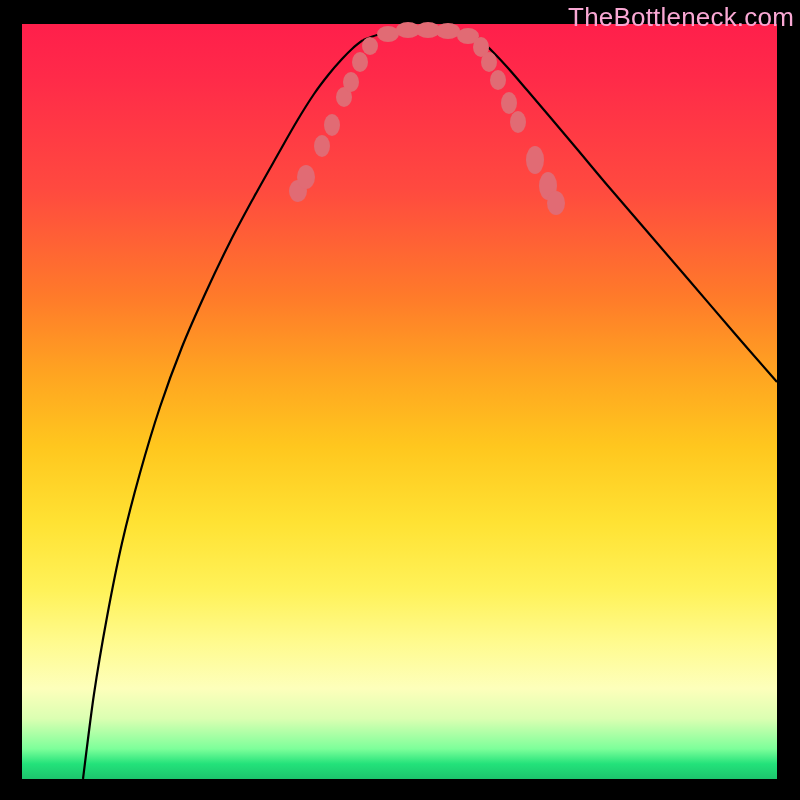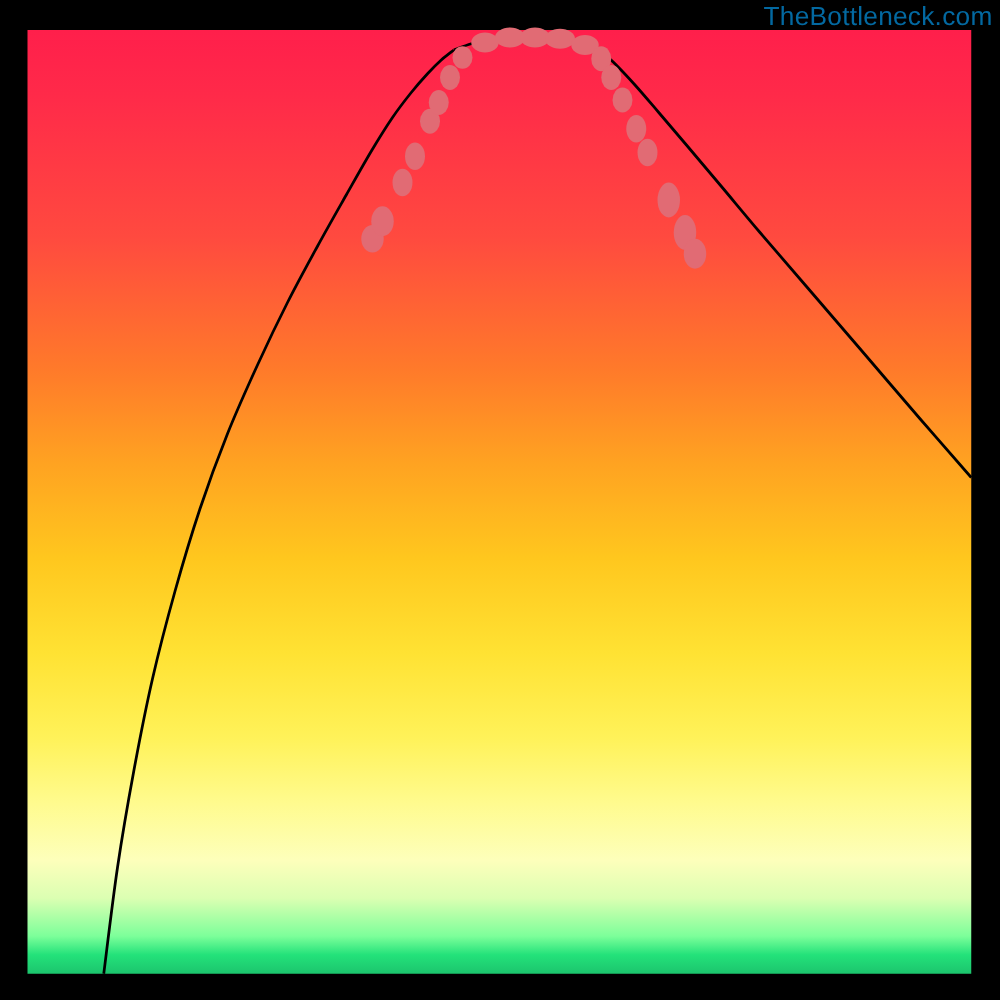--- a/index.html
+++ b/index.html
@@ -35,23 +35,23 @@
       #7dff9a 96%,
       #23e27a 98%,
       #1cc46d 100%
     );
   }
 
   .watermark {
     position: absolute;
     top: 2px;
     right: 6px;
-    font-size: 21px;
+    font-size: 26px;
     font-weight: 500;
-    color: #0369a1;
+    color: #f9a8d4;
     letter-spacing: 0.2px;
     user-select: none;
     pointer-events: none;
   }
 
   svg.plot {
     position: absolute;
     left: 22px;
     top: 24px;
     width: 755px;

